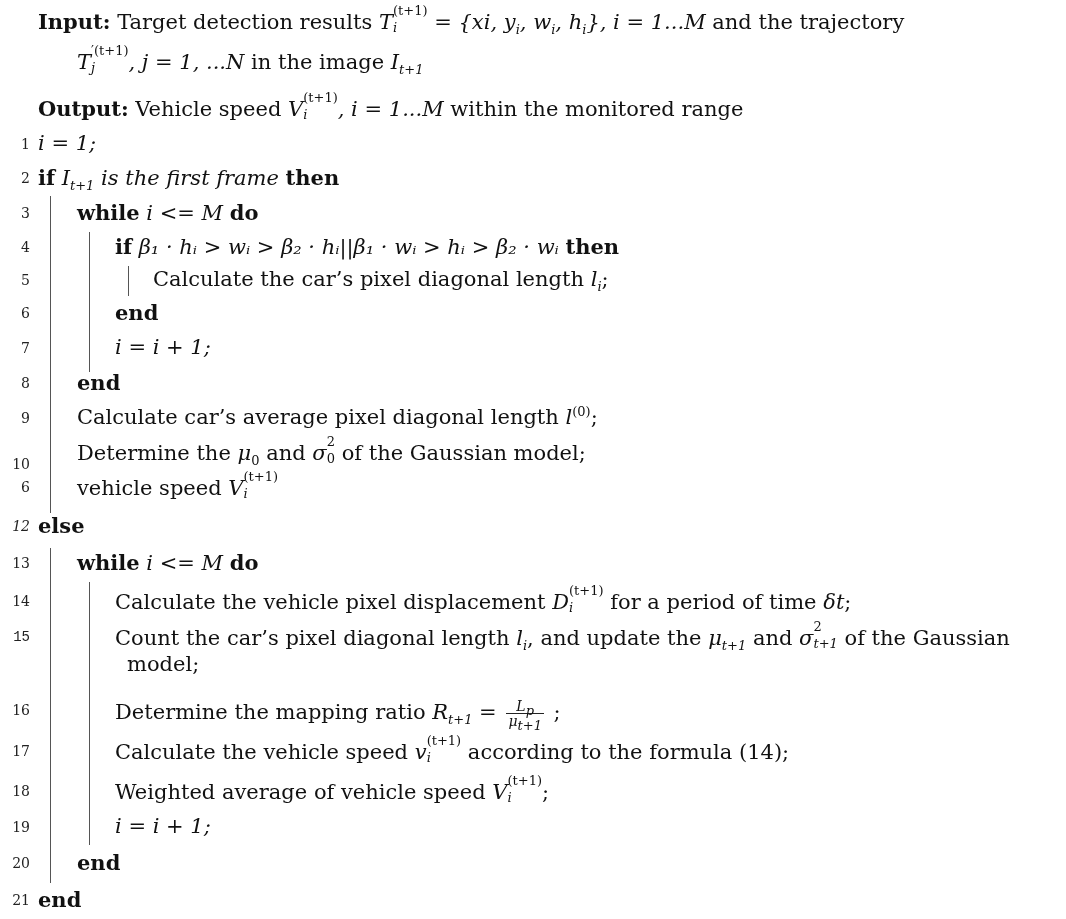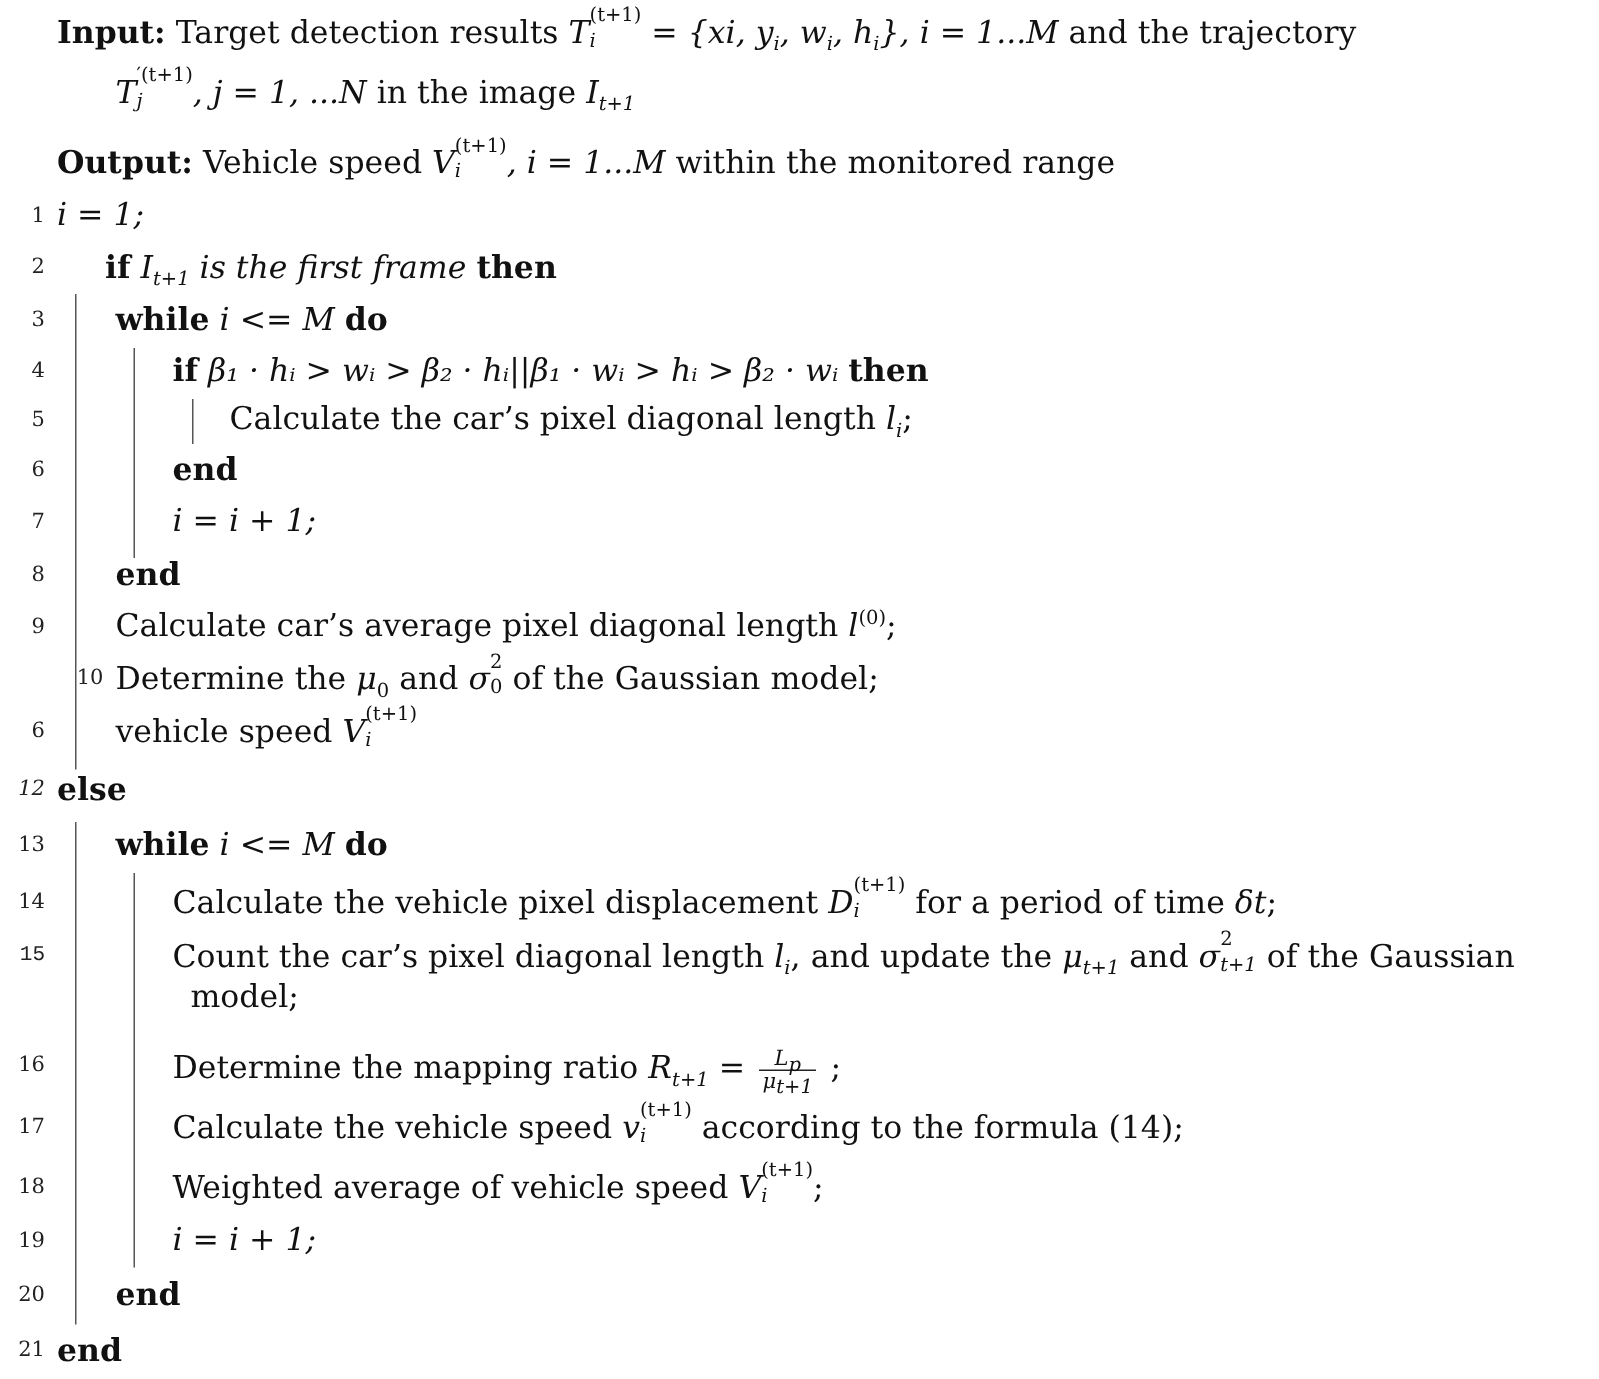--- a/index.html
+++ b/index.html
@@ -55,21 +55,21 @@
   </span>
 </div>
 
 <div class="row" style="top:133px;">
   <span class="ln" style="top:4px;">1</span>
   <span class="txt m" style="left:38px;">i = 1;</span>
 </div>
 
 <div class="row" style="top:167px;">
   <span class="ln" style="top:4px;">2</span>
-  <span class="txt" style="left:38px;margin-left:32px;">
+  <span class="txt" style="left:38px;">
     <span class="kw">if</span>
     <span class="m">I</span><sub class="m">t+1</sub>
     <span class="it">is the first frame</span>
     <span class="kw">then</span>
   </span>
 </div>
 
 <div class="row" style="top:202px;">
   <span class="ln" style="top:4px;">3</span>
   <span class="txt" style="left:77px;">
@@ -113,21 +113,21 @@
 
 <div class="row" style="top:407px;">
   <span class="ln" style="top:4px;">9</span>
   <span class="txt" style="left:77px;">
     <span>Calculate car’s average pixel diagonal length</span>
     <span class="m">l</span><sup>(0)</sup><span>;</span>
   </span>
 </div>
 
 <div class="row" style="top:441px;">
-  <span class="ln" style="top:4px;margin-left:39px;">10</span>
+  <span class="ln" style="top:16px;">10</span>
   <span class="txt" style="left:77px;">
     <span>Determine the</span>
     <span class="m">μ</span><sub>0</sub>
     <span>and</span>
     <span class="m">σ</span><span class="ss"><span class="sp">2</span><span class="sb">0</span></span>
     <span>of the Gaussian model;</span>
   </span>
 </div>
 
 <div class="row" style="top:476px;">

